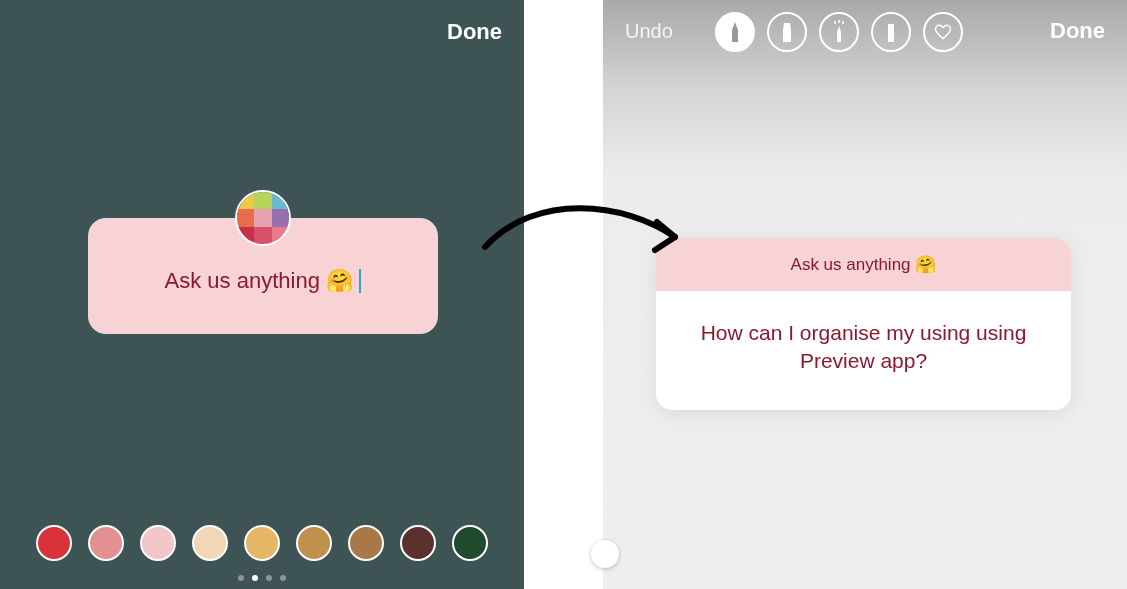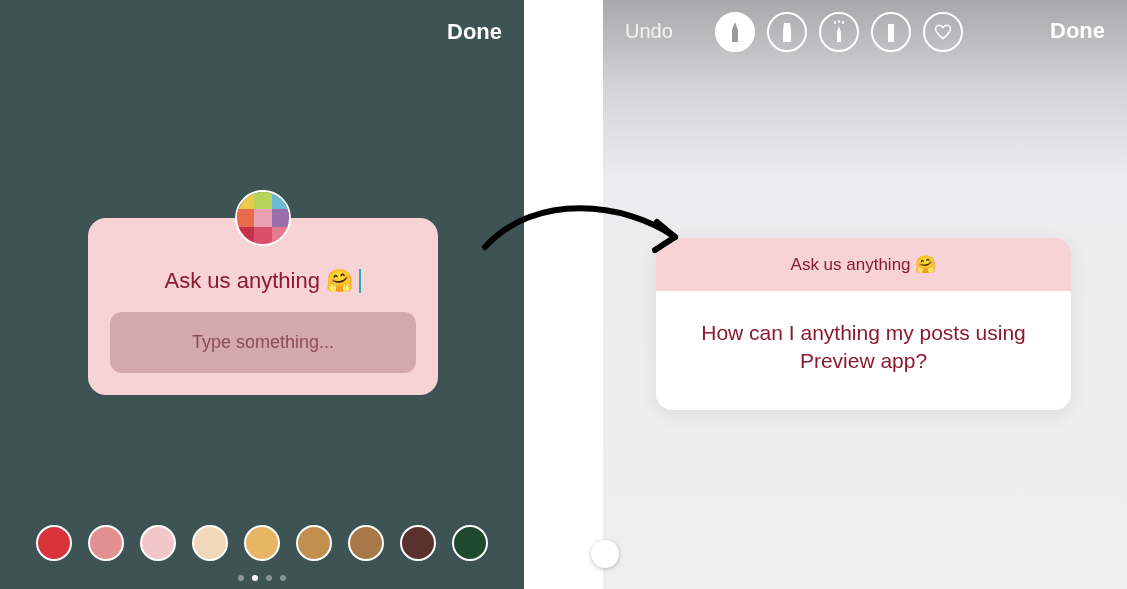--- a/index.html
+++ b/index.html
@@ -107,21 +107,20 @@
           <div style="background:#9a6fae"></div>
         <div style="background:#c6304a"></div>
           <div style="background:#d8506a"></div>
           <div style="background:#e97a8e"></div>
       </div>
       <div class="sticker-card">
         <div class="prompt-text">
           <span>Ask us anything 🤗</span>
             <span class="cursor-bar"></span>
         </div>
-        <div class="input-box">Type something...</div>
       </div>
     </div>
 
     <div class="swatches" id="swatch-row">
         <div class="swatch" style="background: rgb(217, 50, 58);"></div>
         <div class="swatch" style="background: rgb(227, 144, 146);"></div>
         <div class="swatch" style="background: rgb(243, 198, 201);"></div>
         <div class="swatch" style="background: rgb(242, 214, 184);"></div>
         <div class="swatch" style="background: rgb(230, 181, 101);"></div>
         <div class="swatch" style="background: rgb(193, 143, 78);"></div>
@@ -171,21 +170,21 @@
         <svg viewBox="0 0 24 24">
             <path d="M12 20 C6 15 3 12 3 8.5 C3 6 5 4 7.5 4 C9 4 10.5 5 12 6.5 C13.5 5 15 4 16.5 4 C19 4 21 6 21 8.5 C21 12 18 15 12 20 Z" fill="none" stroke="#fff" stroke-width="1.8"></path>
           </svg>
       </div>
     </div>
 
     <span class="done-btn right-done">Done</span>
 
     <div class="answer-card">
       <div class="answer-header">Ask us anything 🤗</div>
-      <div class="answer-body">How can I anything my posts using Preview app?</div>
+      <div class="answer-body">How can I organise my using using Preview app?</div>
     </div>
 
     <div class="draw-handle"></div>
   </div>
 
   <svg class="arrow-svg" viewBox="0 0 220 110">
     <path d="M10 65 C 60 10, 150 20, 200 55" stroke="#000" stroke-width="6" fill="none" stroke-linecap="round"></path>
     <path d="M200 55 L182 40 M200 55 L180 68" stroke="#000" stroke-width="6" fill="none" stroke-linecap="round"></path>
   </svg>
 

